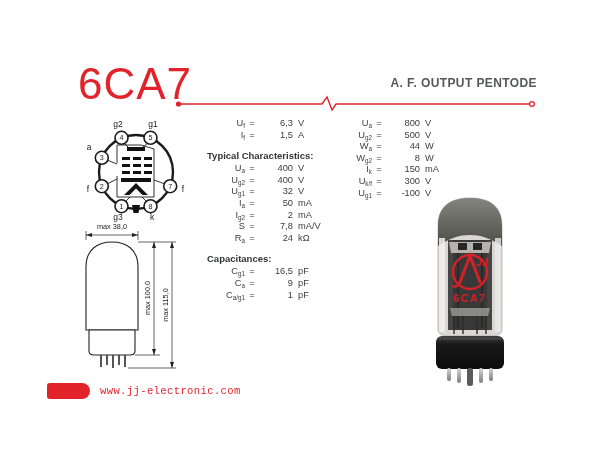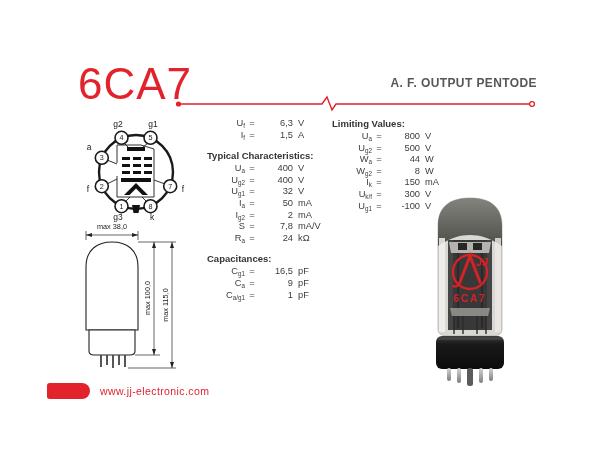--- a/index.html
+++ b/index.html
@@ -26,21 +26,21 @@
   .eq{width:14px;text-align:center;}
   .val{width:34px;text-align:right;}
   .unit{padding-left:5px;}
   .col-b .sym{width:40px;}
   
   .tube-photo{position:absolute;left:436px;top:190px;}
   
   .brand-pill{position:absolute;left:47px;top:377px;width:43px;height:16px;
               background:var(--accent,#e2232b);border-radius:3px 9px 9px 3px;}
   .site-url{position:absolute;left:100px;top:379px;font-size:10.5px;letter-spacing:.4px;
-            color:var(--accent,#e2232b);text-decoration:none;}
+            color:var(--accent,#e2232b);text-decoration:none;font-family:Liberation Mono, monospace;}
 </style>
 </head>
 <body>
 
 <div class="page">
 
   <div class="title">6CA7</div>
   <div class="subtitle">A. F. OUTPUT PENTODE</div>
   <svg class="rule" width="362" height="18" viewBox="0 0 362 18">
     <circle cx="3.5" cy="10" r="2.6" fill="#e2232b"></circle>
@@ -243,21 +243,20 @@
             <span class="eq">=</span>
             <span class="val">1</span>
             <span class="unit">pF</span>
           </div>
         </div>
     </div>
   </section>
 
   <section class="col-b">
     <div class="spec-block">
-      <div class="spec-heading">Limiting Values:</div>
       <div>
 
           <div class="spec-row">
             <span class="sym"><span>U</span><sub>a</sub></span>
             <span class="eq">=</span>
             <span class="val">800</span>
             <span class="unit">V</span>
           </div>
 
           <div class="spec-row">

